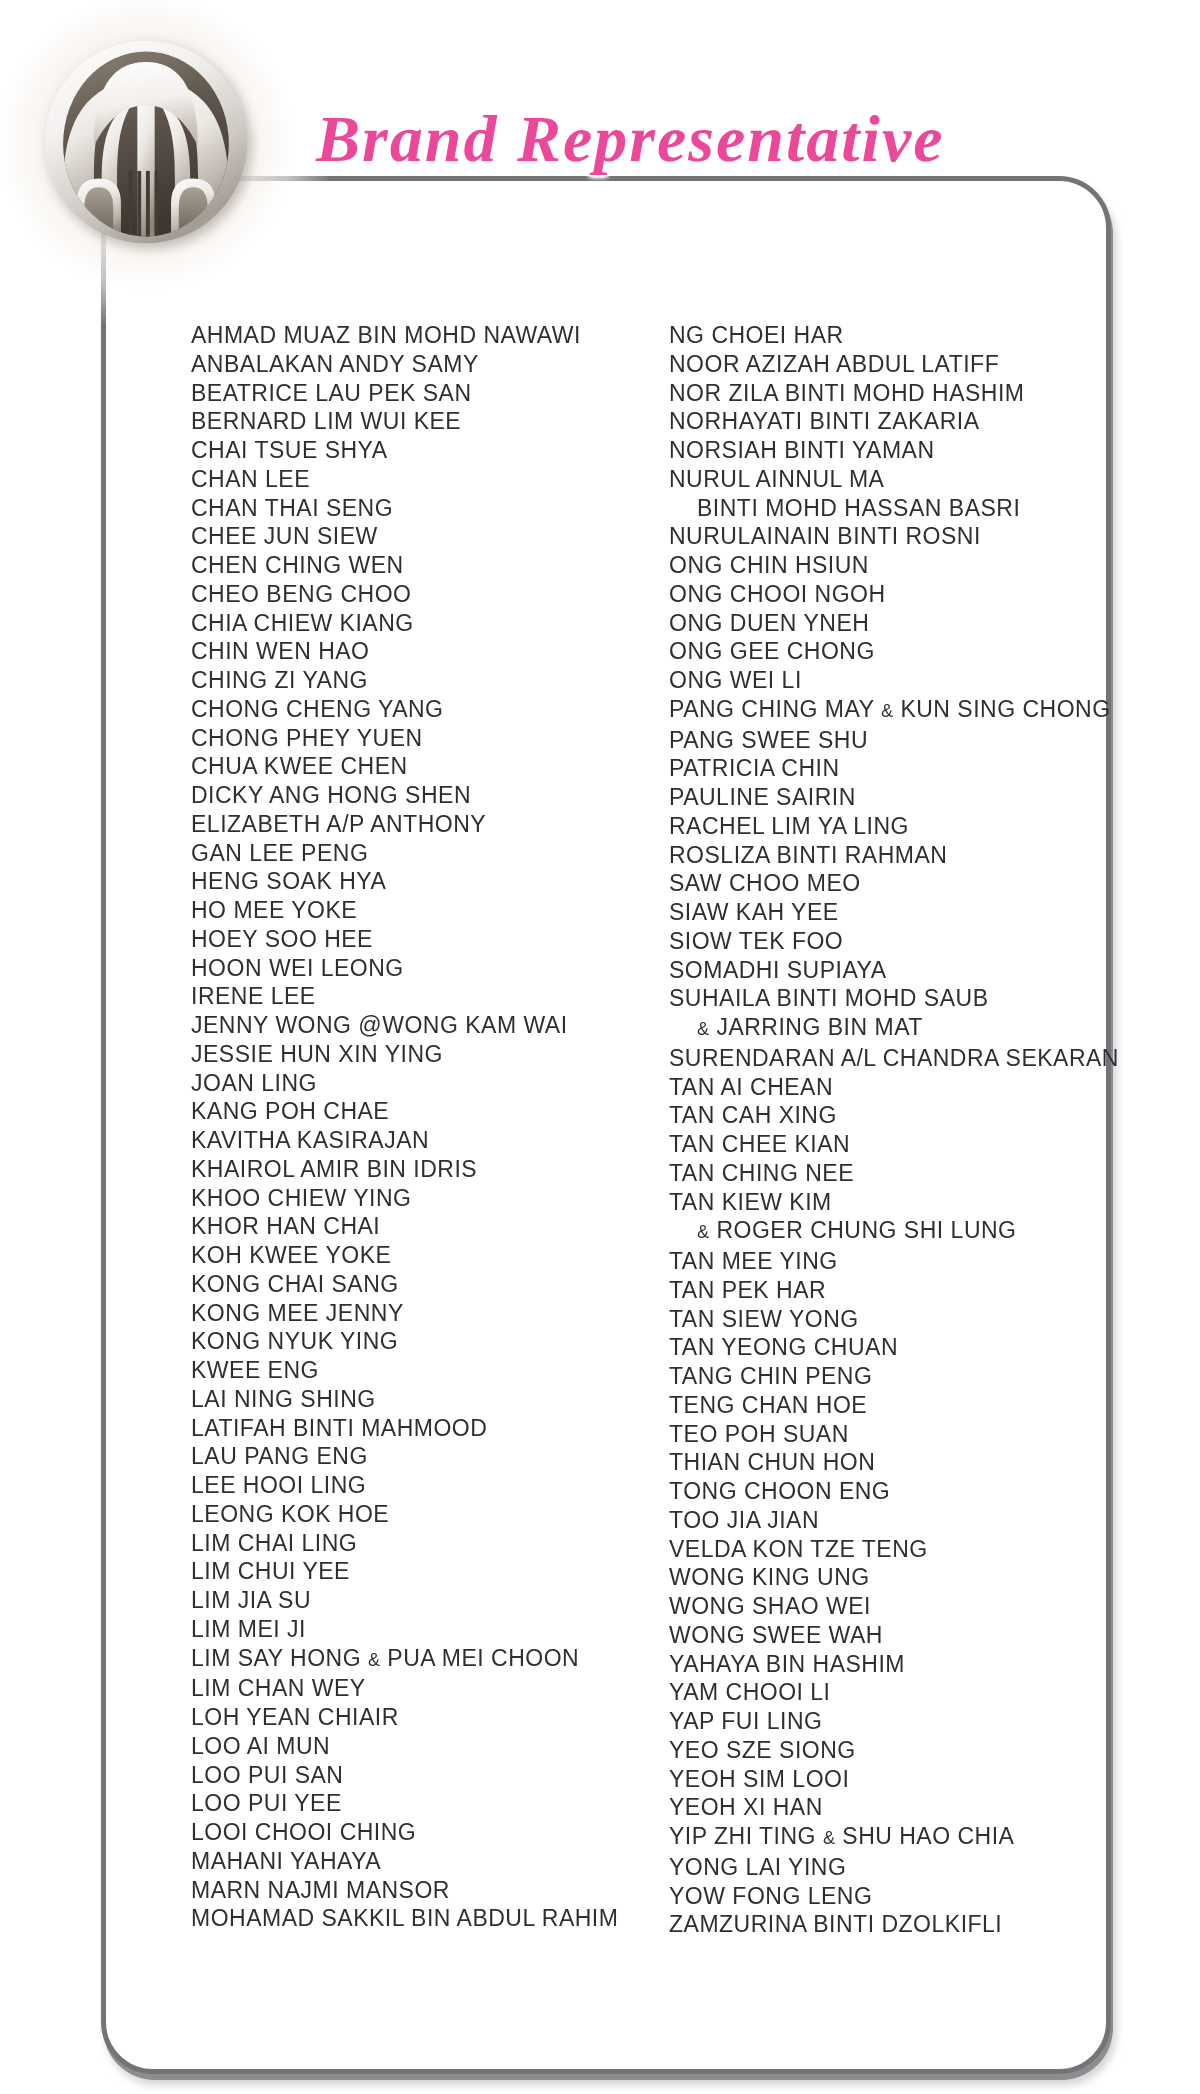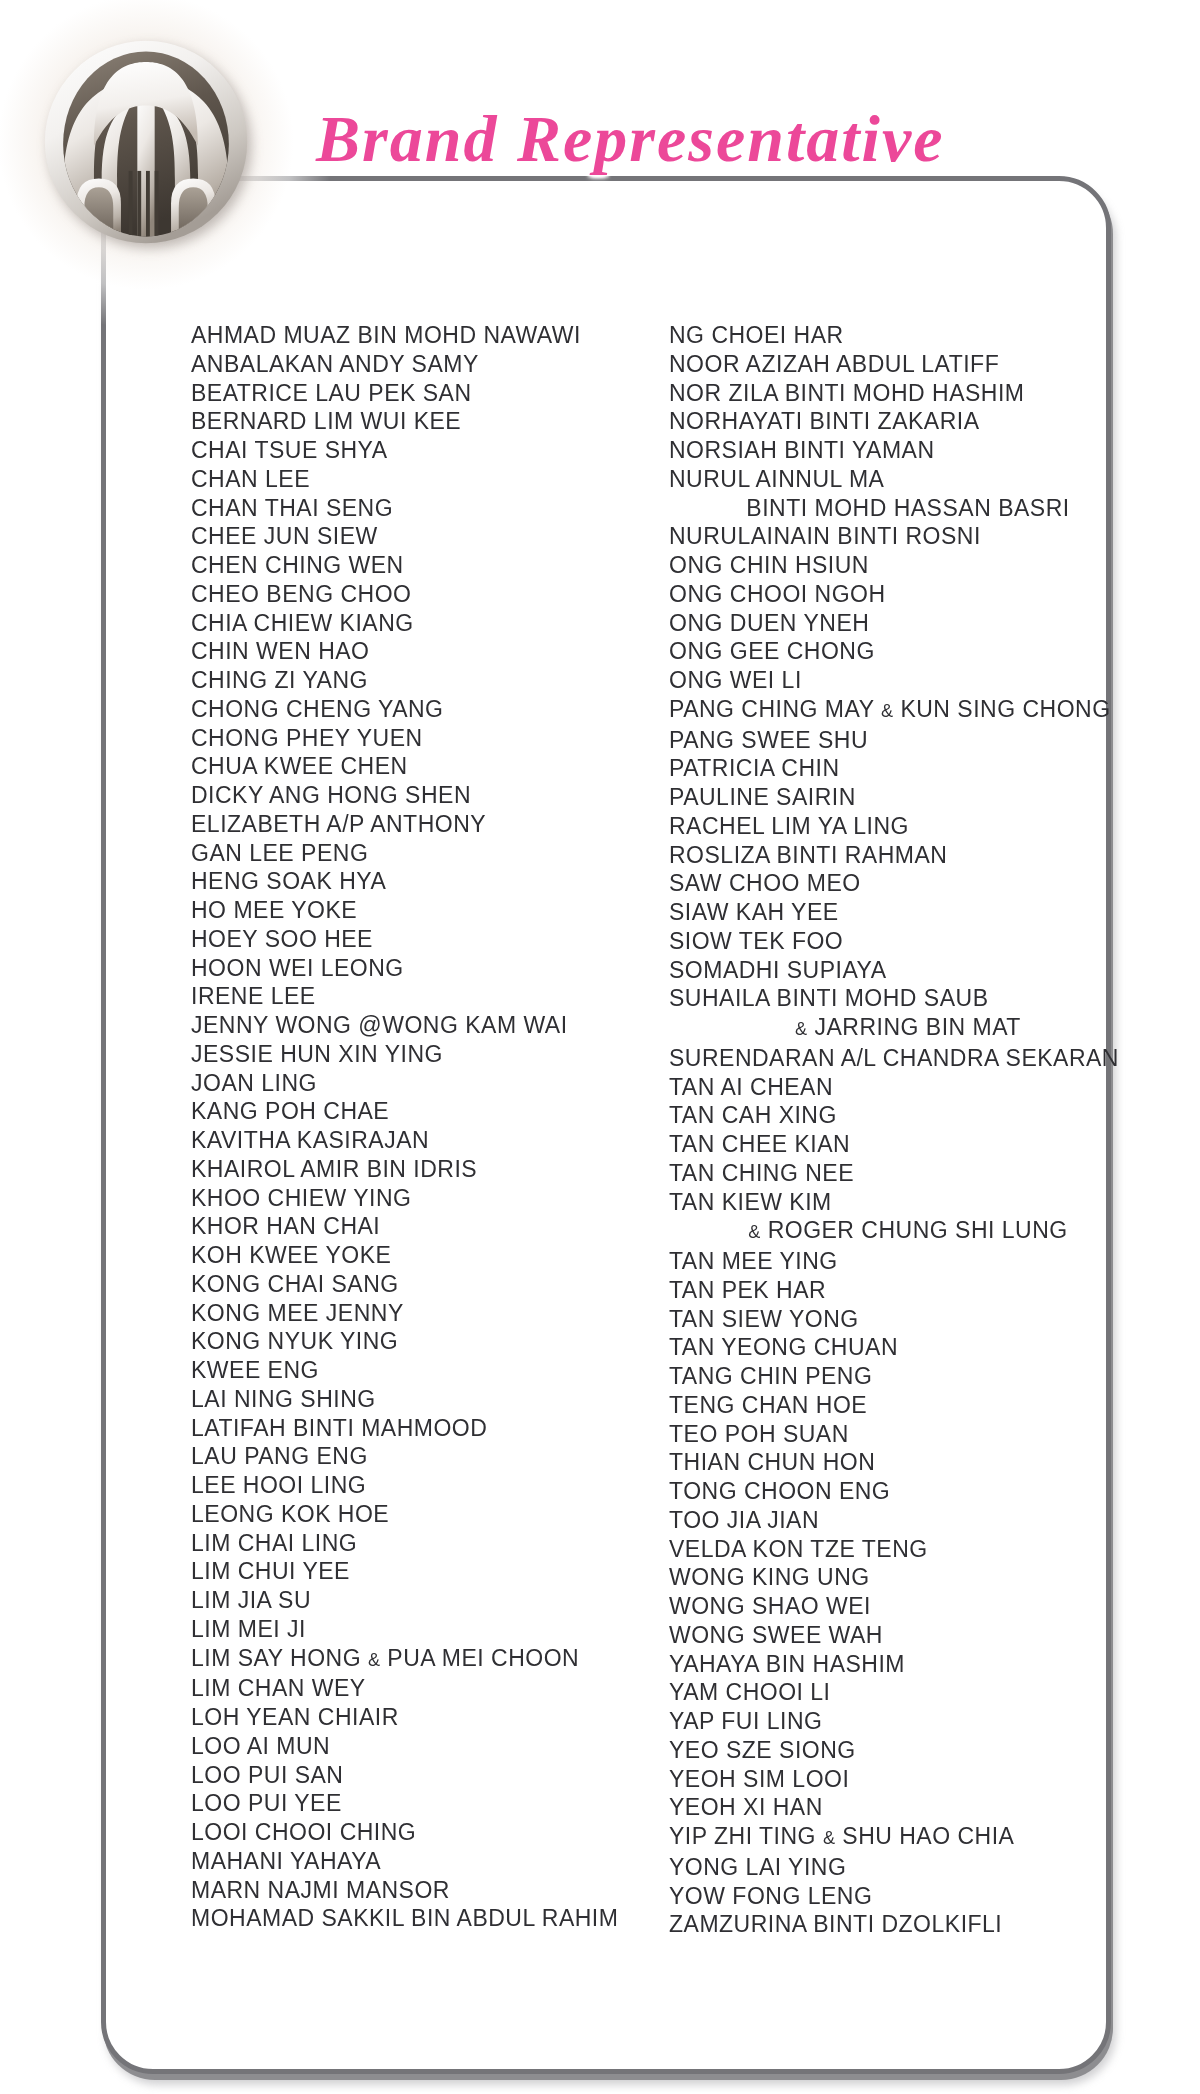--- a/index.html
+++ b/index.html
@@ -35,21 +35,21 @@
     text-shadow: 0 0 4px #ffffff, 0 3px 5px rgba(255,255,255,0.95),
                  2px 2px 3px rgba(255,255,255,0.95), -2px 2px 3px rgba(255,255,255,0.95);
   }
   .col { position:absolute; top:321px; z-index:2; }
   .col-left  { left:155px;margin-left:36px; }
   .col-right { left:635px;margin-left:34px; }
   .name-row {
     font-size:23px; line-height:28.75px; color:#2f2f33;
     letter-spacing:0.5px; white-space:nowrap; font-weight:400;
   }
-  .name-row.indent { padding-left:28px;text-align:center; }
+  .name-row.indent { padding-left:28px; }
   .name-row .amp { font-size:18px; }
 </style>
 </head>
 <body>
 
 <div class="page">
 
   <div class="frame"></div>
 
   <div class="logo-halo"></div>

